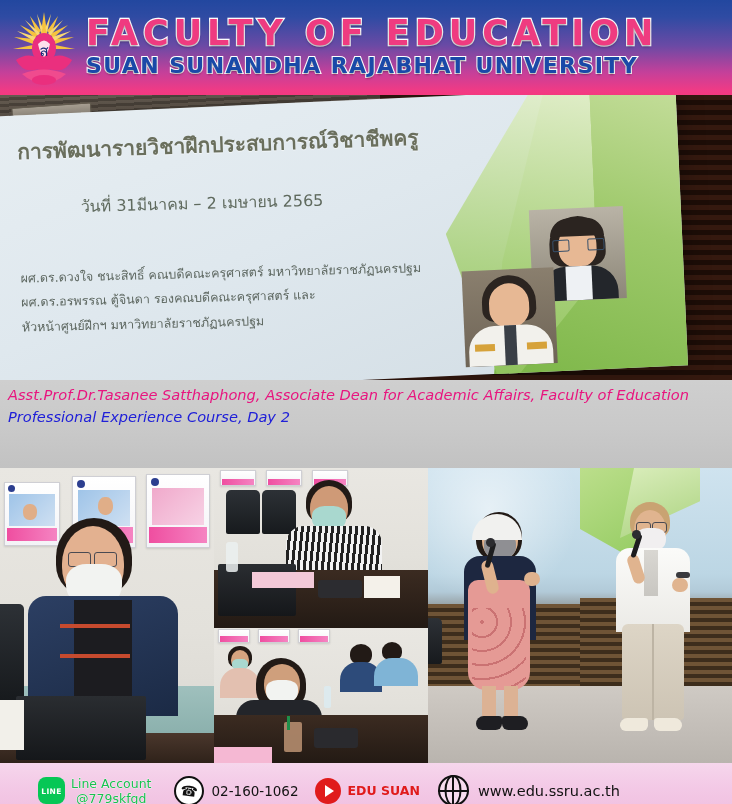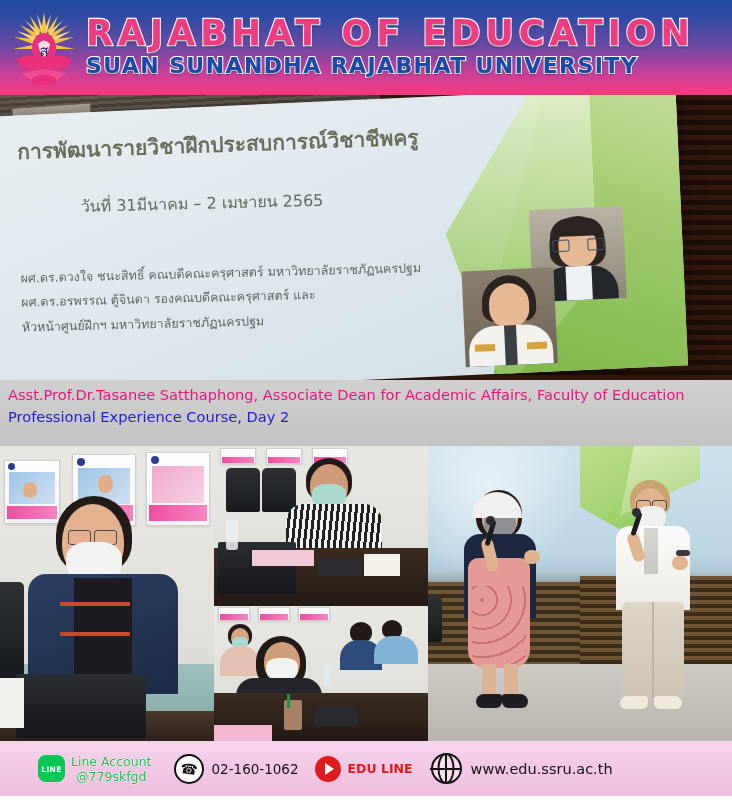--- a/index.html
+++ b/index.html
@@ -201,25 +201,26 @@
   .date-badge span {
     color: #ea2b88;
     font-size: 17px;
     font-family: "DejaVu Sans", sans-serif;
   }
 
   
   .caption {
     position: relative;
     width: 732px;
-    height: 66px;
+    height: 88px;
     background: linear-gradient(180deg,#cfcfcf 0%, #c9c9c9 55%, #c2c2c2 100%);
     padding: 4px 8px 0 8px;
     box-sizing: border-box;
     overflow: hidden;
+    font-style: italic;
   }
   .caption-line {
     font-size: 14.6px;
     line-height: 22px;
     font-family: "DejaVu Sans", sans-serif;
     white-space: nowrap;
   }
   .caption-line.pink { color: #e8157f; }
   .caption-line.blue { color: #2020d8; }
 
@@ -454,21 +455,21 @@
         <path d="M30 38 q6 -7 12 0 q-2 10 -6 13 q-4 -3 -6 -13 z" fill="#ffffff" opacity=".85"></path>
         <text x="36" y="50" font-size="15" fill="#1a2e7a" text-anchor="middle" font-family="DejaVu Serif, serif">ส</text>
 
         <path d="M8 54 q14 -10 28 2 q14 -12 28 -2 q-6 12 -18 10 q-10 -2 -10 6 q0 -8 -10 -6 q-12 2 -18 -10 z" fill="#ea2f7e"></path>
         <path d="M14 68 q22 -9 44 0 q-10 9 -22 9 q-12 0 -22 -9 z" fill="#f04b8e"></path>
         <ellipse cx="36" cy="74" rx="12" ry="5" fill="#ea2f7e"></ellipse>
       </g>
     </svg>
   </div>
   <div class="header-texts">
-    <div class="header-title">RAJABHAT OF EDUCATION</div>
+    <div class="header-title">FACULTY OF EDUCATION</div>
     <div class="header-subtitle">SUAN SUNANDHA RAJABHAT UNIVERSITY</div>
   </div>
 </div>
 
 <div class="hero">
   <div class="hero-wall"></div>
   <div class="hero-ceiling"></div>
   <div class="hero-blind"></div>
 
   <div class="hero-screen">
@@ -692,21 +693,21 @@
 
   <div class="fitem">
     <div class="phone-icon">
       <span class="phone-glyph">☎</span>
     </div>
     <div class="phone-text">02-160-1062</div>
   </div>
 
   <div class="fitem">
     <div class="yt-icon"></div>
-    <div class="yt-text">EDU LINE</div>
+    <div class="yt-text">EDU SUAN</div>
   </div>
 
   <div class="fitem">
     <div class="globe-icon">
       <div class="globe-arc"></div>
     </div>
     <div class="web-text">www.edu.ssru.ac.th</div>
   </div>
 
 </div>

